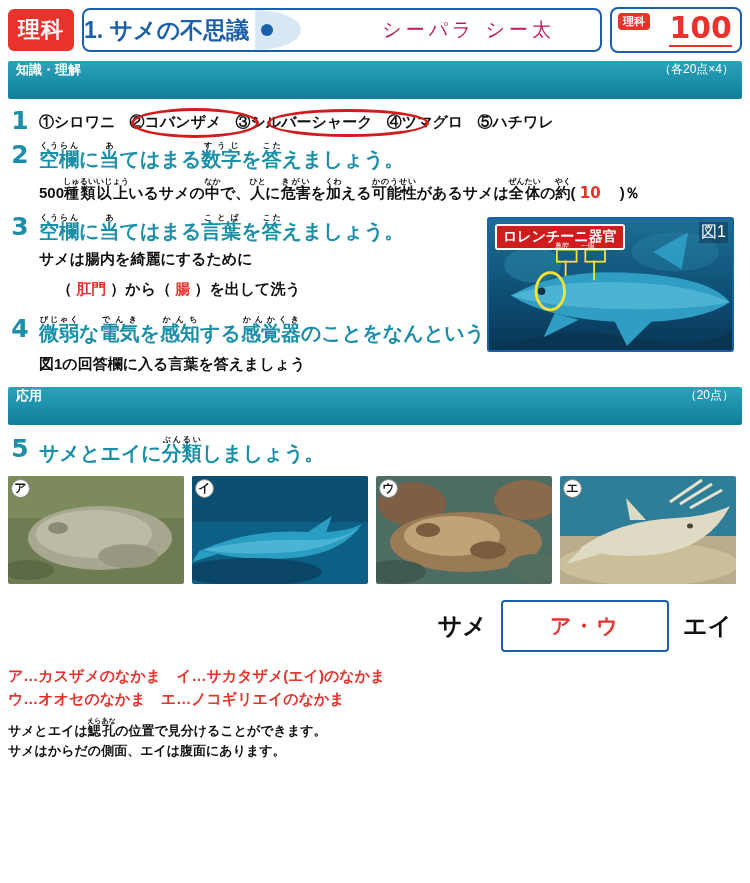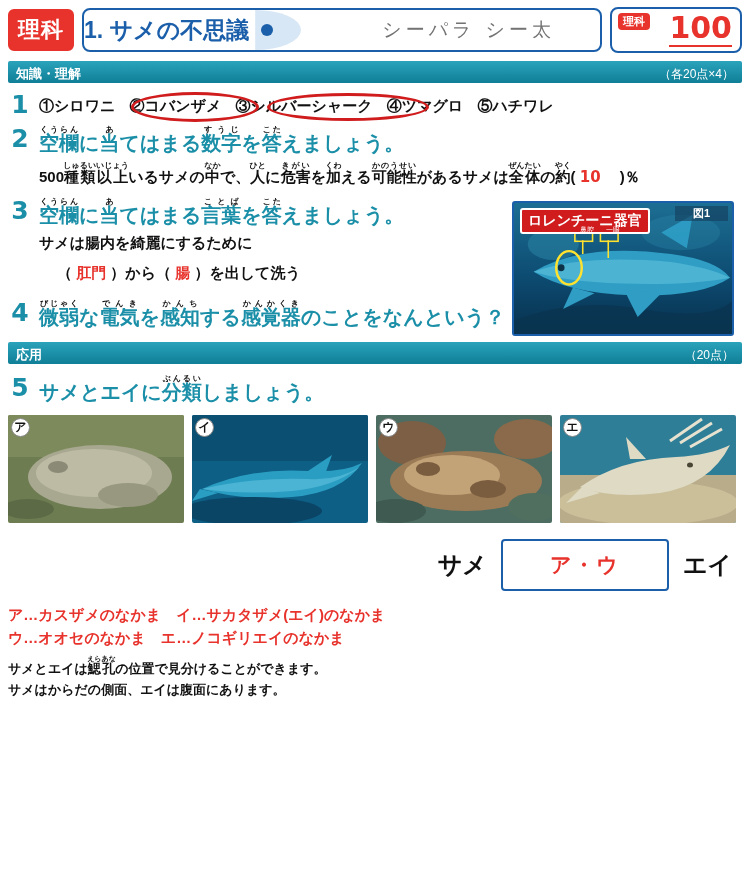--- a/index.html
+++ b/index.html
@@ -34,40 +34,40 @@
     clip-path: polygon(0 0, 100% 0, 100% 100%, 0 100%);
     border-radius:0 100% 100% 0 / 0 50% 50% 0;
     position:relative;
   }
   .title-sep::before{
     content:""; position:absolute; left:6px; top:50%; transform:translateY(-50%);
     width:12px; height:12px; background:#1b5faa; border-radius:50%;
   }
   .name-area { flex:1; display:flex; align-items:center; justify-content:center; position:relative; }
   .name-hand {
-    font-family:"DejaVu Sans", sans-serif; font-size:19px; color:#737373; letter-spacing:4px;margin-left:36px;
+    font-family:"DejaVu Sans", sans-serif; font-size:19px; color:#be185d; letter-spacing:4px;margin-left:36px;
   }
   .score-box {
     width:132px; height:46px; border:2px solid #1b5faa; border-radius:8px;
     position:relative; display:flex; align-items:center; justify-content:flex-end;
     padding-right:8px; background:#fff;
   }
   .score-tag {
     position:absolute; left:6px; top:4px; background:#e8322c; color:#fff;
     font-size:11px; font-weight:bold; border-radius:4px; padding:1px 5px;
   }
   .score-value {
     font-family:"DejaVu Sans", sans-serif; color:#e8322c; font-size:30px; font-weight:bold;
     line-height:1; padding-bottom:2px; border-bottom:2px solid #e8322c;
   }
 
   
   .band {
-    margin-top:7px; background:#1b8fa8; color:#fff; height:22px;
-    display:flex; align-items:flex-end; justify-content:space-between;
+    margin-top:7px; background:#1b8fa8; color:#fff; height:38px;
+    display:flex; align-items:flex-start; justify-content:space-between;
     padding:0 8px; font-size:13px; font-weight:bold; border-radius:2px;
     background:linear-gradient(#2aa3bb,#0f7f97);
   }
   .band .pts { font-size:12px; font-weight:normal; }
 
   
   .q { margin-top:8px; display:flex; gap:7px; align-items:flex-start; }
   .qnum {
     color:#1b8fa8; font-weight:bold; font-size:25px; line-height:1;
     min-width:24px; text-align:center; padding-top:1px;
@@ -80,27 +80,27 @@
   rt { font-size:8px; color:#111; font-weight:bold; letter-spacing:0; }
 
   .choices { font-size:15px; margin-top:6px; position:relative; font-weight:bold; }
   .choices span.item { margin-right:10px; display:inline-block; }
   .circle-mark {
     position:absolute; border:3px solid #d01c1c; border-radius:50%;
   }
   .ans-red { color:#e8322c; font-family:"DejaVu Sans", sans-serif; }
 
   .fig-box {
-    position:absolute; right:8px; width:222px; height:135px;
+    position:absolute; right:8px; width:247px; height:135px;
     border:2px solid #1b5faa; border-radius:3px; overflow:hidden;
     background:#0b3d63;
   }
   .fig-label {
-    position:absolute; right:4px; top:3px; color:#fff; font-size:11px; font-weight:bold;
-    background:rgba(20,60,90,.6); padding:0 18px; z-index:3;
+    position:absolute; right:4px; top:3px; color:#fff; font-size:16px; font-weight:normal;
+    background:rgba(20,60,90,.6); padding:0 2px; z-index:3;
   }
   .fig-caption {
     position:absolute; left:6px; top:5px; background:#d01c1c; color:#fff;
     font-size:14px; font-weight:bold; padding:2px 6px; border:2px solid #fff; border-radius:3px; z-index:3;
   }
   .shark-art { position:absolute; inset:0; }
 
   
   .photos { display:flex; gap:8px; margin-top:10px; }
   .photo {
@@ -240,20 +240,21 @@
       <div style="position:absolute; left:92px; top:22px; color:#fff; font-size:7px; z-index:3;">一眼</div>
     </div>
   </div>
 
   <div class="q" style="margin-top:14px;">
     <div class="qnum">4</div>
     <div class="qbody">
       <div class="qtitle">
         <ruby>微弱<rt>びじゃく</rt></ruby>な<ruby>電気<rt>でんき</rt></ruby>を<ruby>感知<rt>かんち</rt></ruby>する<ruby>感覚器<rt>かんかくき</rt></ruby>のことをなんという？
       </div>
+      <div class="qsub" style="margin-top:7px;">図1の回答欄に入る言葉を答えましょう</div>
     </div>
   </div>
 
   <div class="band" style="margin-top:12px;">
     <span>応用</span>
     <span class="pts">（20点）</span>
   </div>
 
   <div class="q" style="margin-top:10px;">
     <div class="qnum">5</div>

